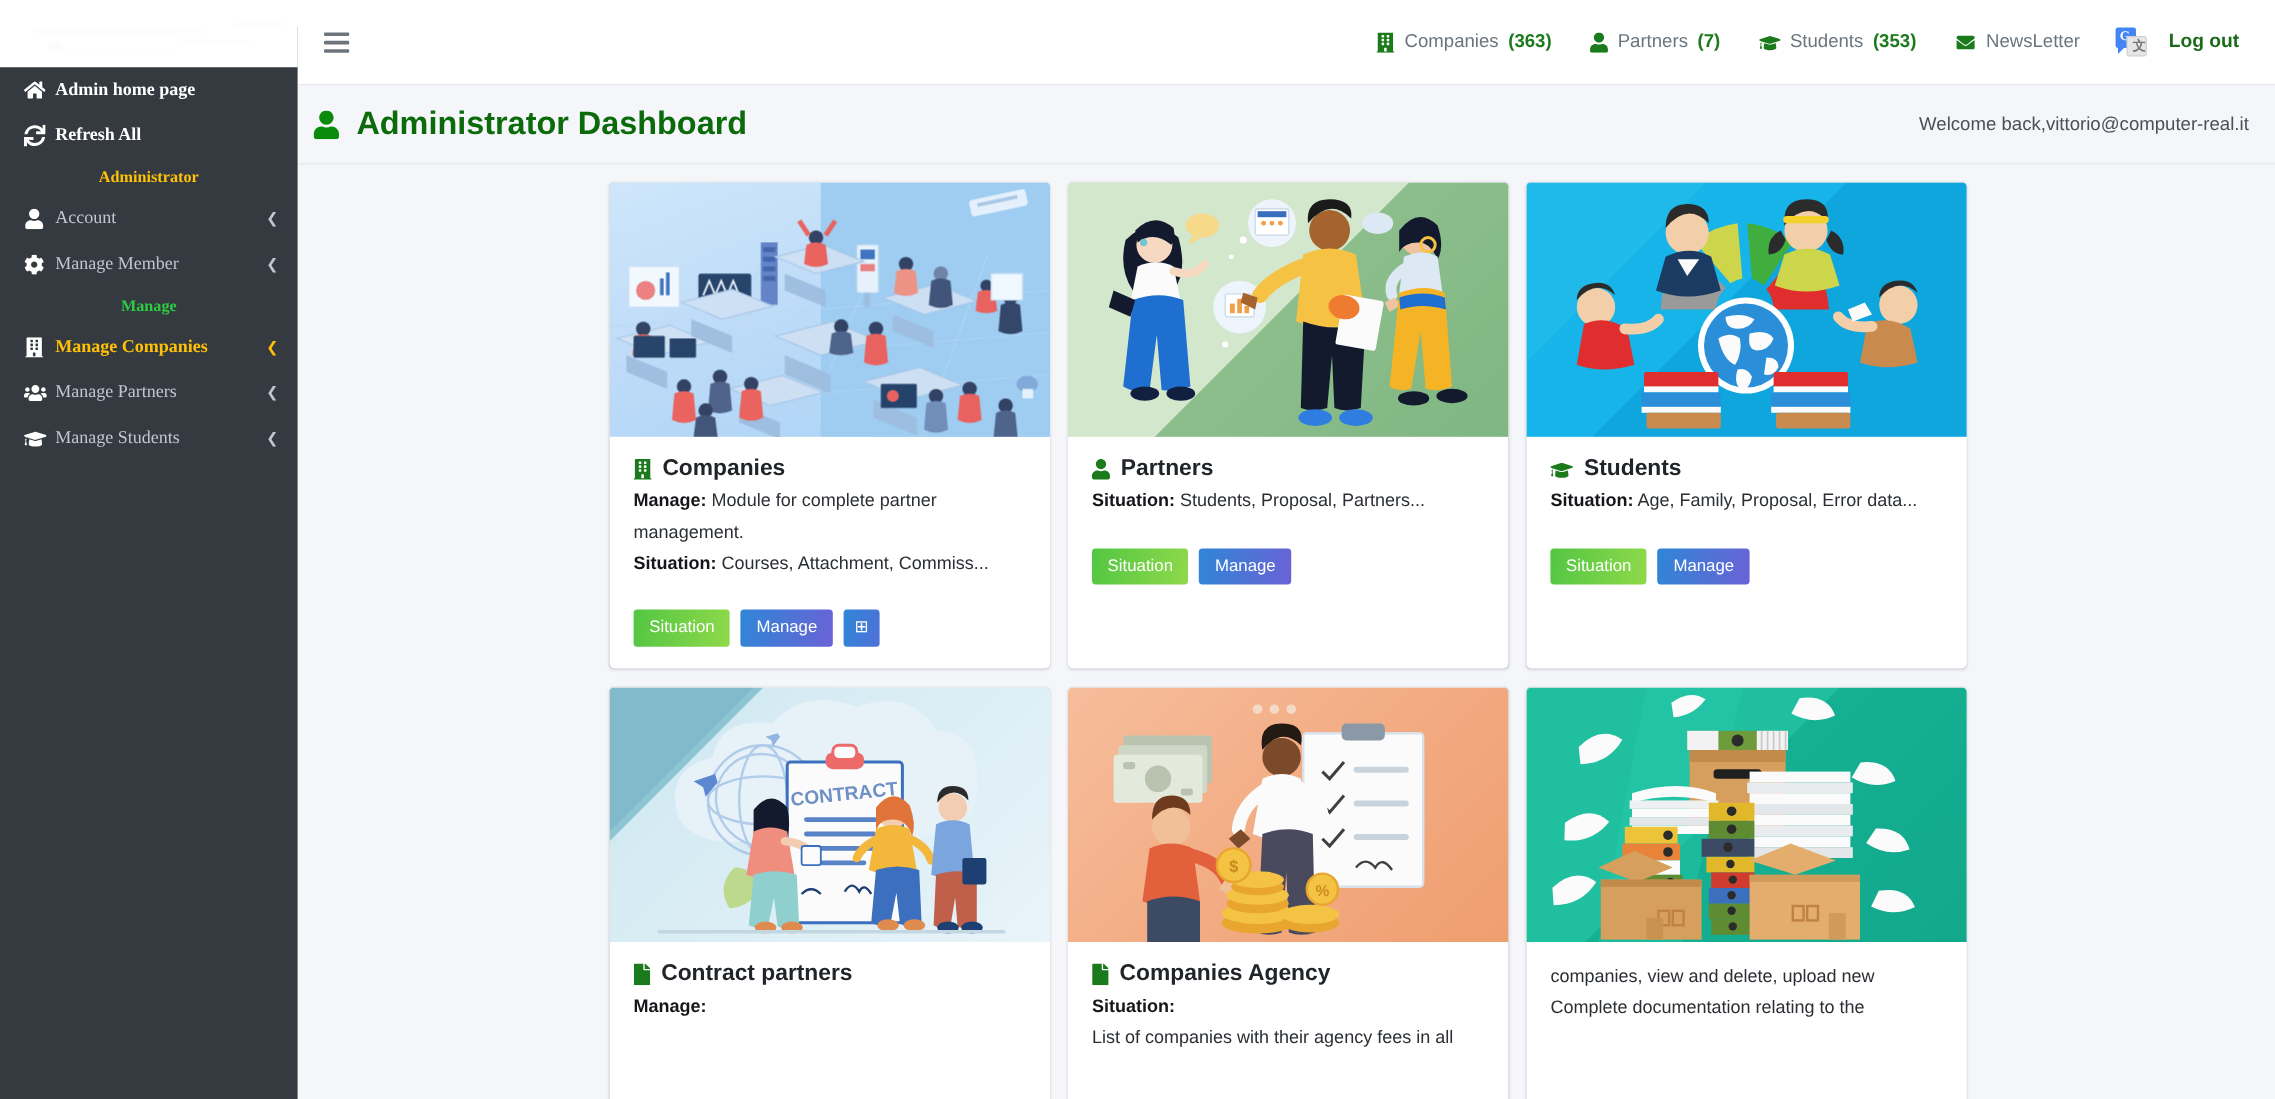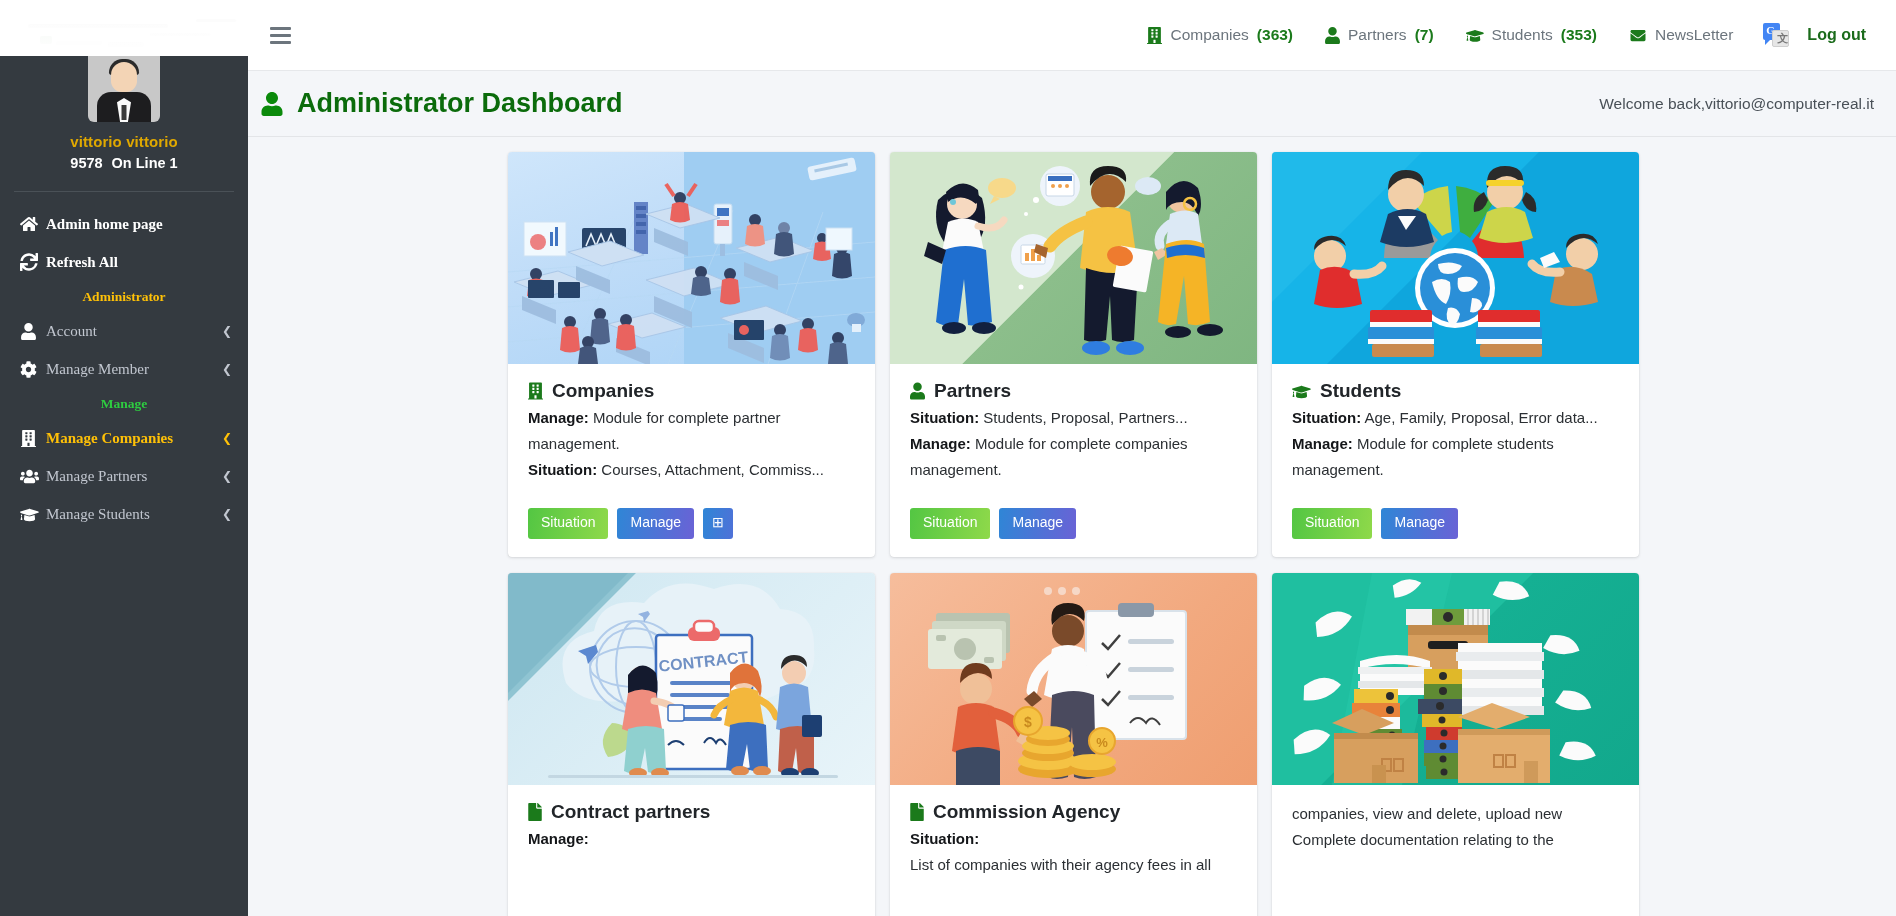--- a/index.html
+++ b/index.html
@@ -326,33 +326,20 @@
     <div class="ghost-shape gs1"></div>
     <div class="ghost-shape gs2"></div>
     <div class="ghost-shape gs3"></div>
     <div class="ghost-shape gs4"></div>
     <div class="ghost-shape gs5"></div>
     <div class="ghost-shape gs6"></div>
   </div>
 
   <aside class="sidebar">
 
-    <div class="sidebar-profile">
-      <div class="avatar">
-        <div class="hair"></div>
-        <div class="head"></div>
-        <div class="body"></div>
-        <div class="shirt"></div>
-        <div class="tie"></div>
-      </div>
-      <div class="profile-name">vittorio vittorio</div>
-      <div class="profile-meta">
-        <span class="pm-id">9578</span><span>On Line 1</span>
-      </div>
-    </div>
 
     <div class="sidebar-divider"></div>
 
     <nav class="nav">
 
       <div class="nav-item strong">
         <span class="ni-icon">
           <svg width="18" height="18" viewBox="0 0 576 512" fill="currentColor">
               <path d="M280.37 148.26L96 300.11V464a16 16 0 0 0 16 16l112.06-.29a16 16 0 0 0 15.92-16V368a16 16 0 0 1 16-16h64a16 16 0 0 1 16 16v95.64a16 16 0 0 0 16 16.05L464 480a16 16 0 0 0 16-16V300L295.67 148.26a12.19 12.19 0 0 0-15.3 0zM571.6 251.47L488 182.56V44.05a12 12 0 0 0-12-12h-56a12 12 0 0 0-12 12v72.61L318.47 43a48 48 0 0 0-61 0L4.34 251.47a12 12 0 0 0-1.6 16.9l25.5 31A12 12 0 0 0 45.15 301l235.22-193.74a12.19 12.19 0 0 1 15.3 0L530.9 301a12 12 0 0 0 16.9-1.6l25.5-31a12 12 0 0 0-1.7-16.93z"></path>
             </svg>
@@ -709,24 +696,20 @@
               <svg width="15" height="18" viewBox="0 0 448 512" fill="currentColor">
                   <path d="M224 256c70.7 0 128-57.3 128-128S294.7 0 224 0 96 57.3 96 128s57.3 128 128 128zm89.6 32h-16.7c-22.2 10.2-46.9 16-72.9 16s-50.6-5.8-72.9-16h-16.7C60.2 288 0 348.2 0 422.4V464c0 26.5 21.5 48 48 48h352c26.5 0 48-21.5 48-48v-41.6c0-74.2-60.2-134.4-134.4-134.4z"></path>
                 </svg>
             </span>
             <span>Partners</span>
           </div>
           <div class="card-line">
             <b>Situation:</b>
             <span>Students, Proposal, Partners...</span>
           </div>
-          <div class="card-line">
-            <b>Manage:</b>
-            <span>Module for complete companies management.</span>
-          </div>
           <div class="card-actions">
             <button class="btn btn-situation">Situation</button>
             <button class="btn btn-manage">Manage</button>
           </div>
         </div>
       </div>
 
       <div class="card">
         <div class="card-img bg-students">
           <svg class="illus" viewBox="0 0 367 212" preserveAspectRatio="none">
@@ -795,24 +778,20 @@
             <span class="ct-icon">
               <svg width="19" height="17" viewBox="0 0 640 512" fill="currentColor">
                   <path d="M622.34 153.2L343.4 67.5c-15.2-4.67-31.6-4.67-46.8 0L17.66 153.2c-23.54 7.23-23.54 38.36 0 45.59l48.63 14.94c-10.67 13.19-17.23 29.28-17.88 46.9C38.78 266.15 32 276.76 32 289c0 10.78 5.31 20.19 13.33 26.14l-24.94 109.7c-1.74 7.66 3.86 14.98 11.4 14.98h39.01c7.54 0 13.14-7.32 11.4-14.98L57.27 315.1C65.29 309.2 70.6 299.8 70.6 289c0-11.45-5.98-21.44-14.94-27.29.6-16.33 8.01-30.8 19.54-40.48l212.96 65.33c15.2 4.67 31.6 4.67 46.8 0l278.94-85.7c23.55-7.24 23.55-38.36.44-45.66zM352.79 315.09c-21.5 6.6-44.5 6.6-66 0L148 272.83l-16.16 140.56C131.84 448.88 214.63 480 320 480s188.16-31.12 188.16-66.61L492 272.81l-139.21 42.28z"></path>
                 </svg>
             </span>
             <span>Students</span>
           </div>
           <div class="card-line">
             <b>Situation:</b>
             <span>Age, Family, Proposal, Error data...</span>
-          </div>
-          <div class="card-line">
-            <b>Manage:</b>
-            <span>Module for complete students management.</span>
           </div>
           <div class="card-actions">
             <button class="btn btn-situation">Situation</button>
             <button class="btn btn-manage">Manage</button>
           </div>
         </div>
       </div>
 
       <div class="card">
         <div class="card-img bg-contract">
@@ -955,21 +934,21 @@
             </g>
           </svg>
         </div>
         <div class="card-body">
           <div class="card-title">
             <span class="ct-icon">
               <svg width="14" height="18" viewBox="0 0 384 512" fill="currentColor">
                   <path d="M224 136V0H24C10.7 0 0 10.7 0 24v464c0 13.3 10.7 24 24 24h336c13.3 0 24-10.7 24-24V160H248c-13.2 0-24-10.8-24-24zm160-14.1v6.1H256V0h6.1c6.4 0 12.5 2.5 17 7l97.9 98c4.5 4.5 7 10.6 7 16.9z"></path>
                 </svg>
             </span>
-            <span>Commission Agency</span>
+            <span>Companies Agency</span>
           </div>
           <div class="card-line">
             <b>Situation:</b>
           </div>
           <div class="card-line">
             <span>List of companies with their agency fees in all</span>
           </div>
         </div>
       </div>
 

